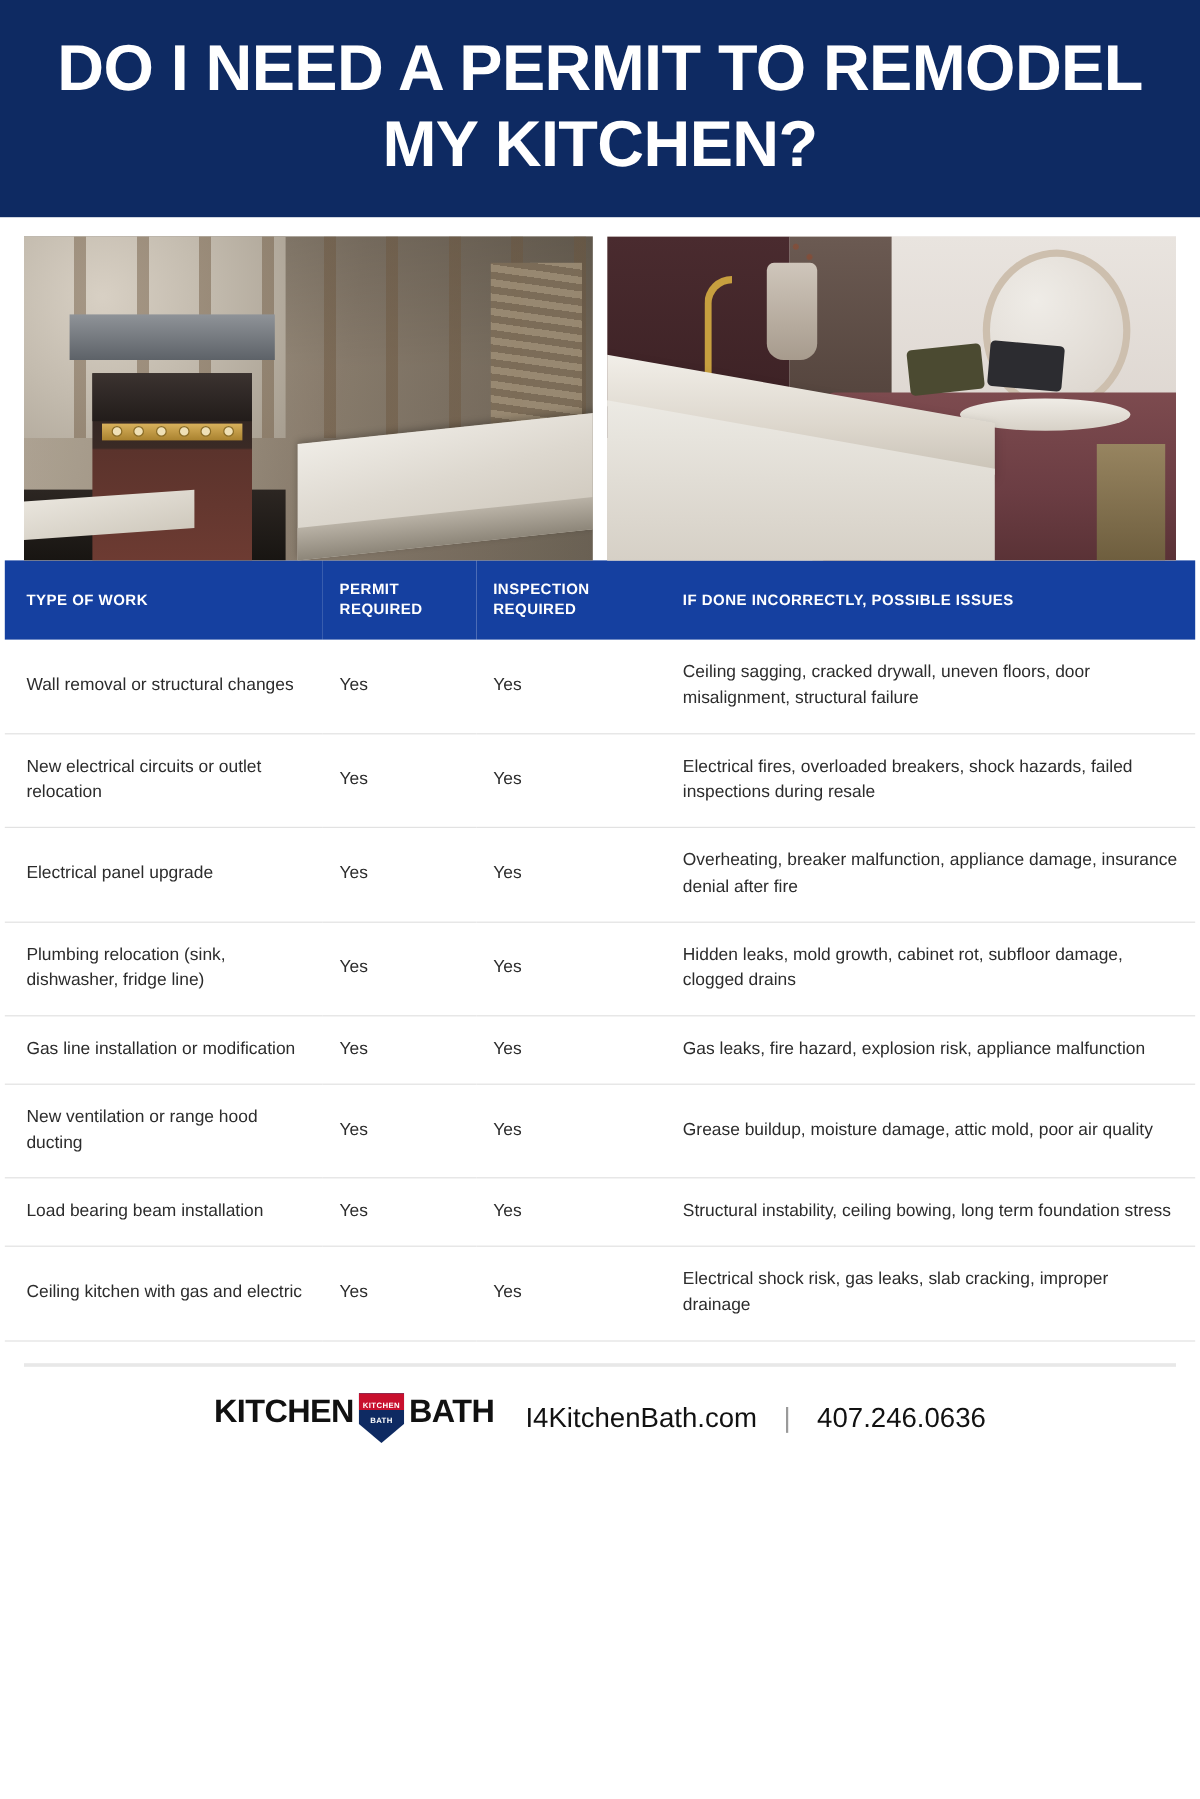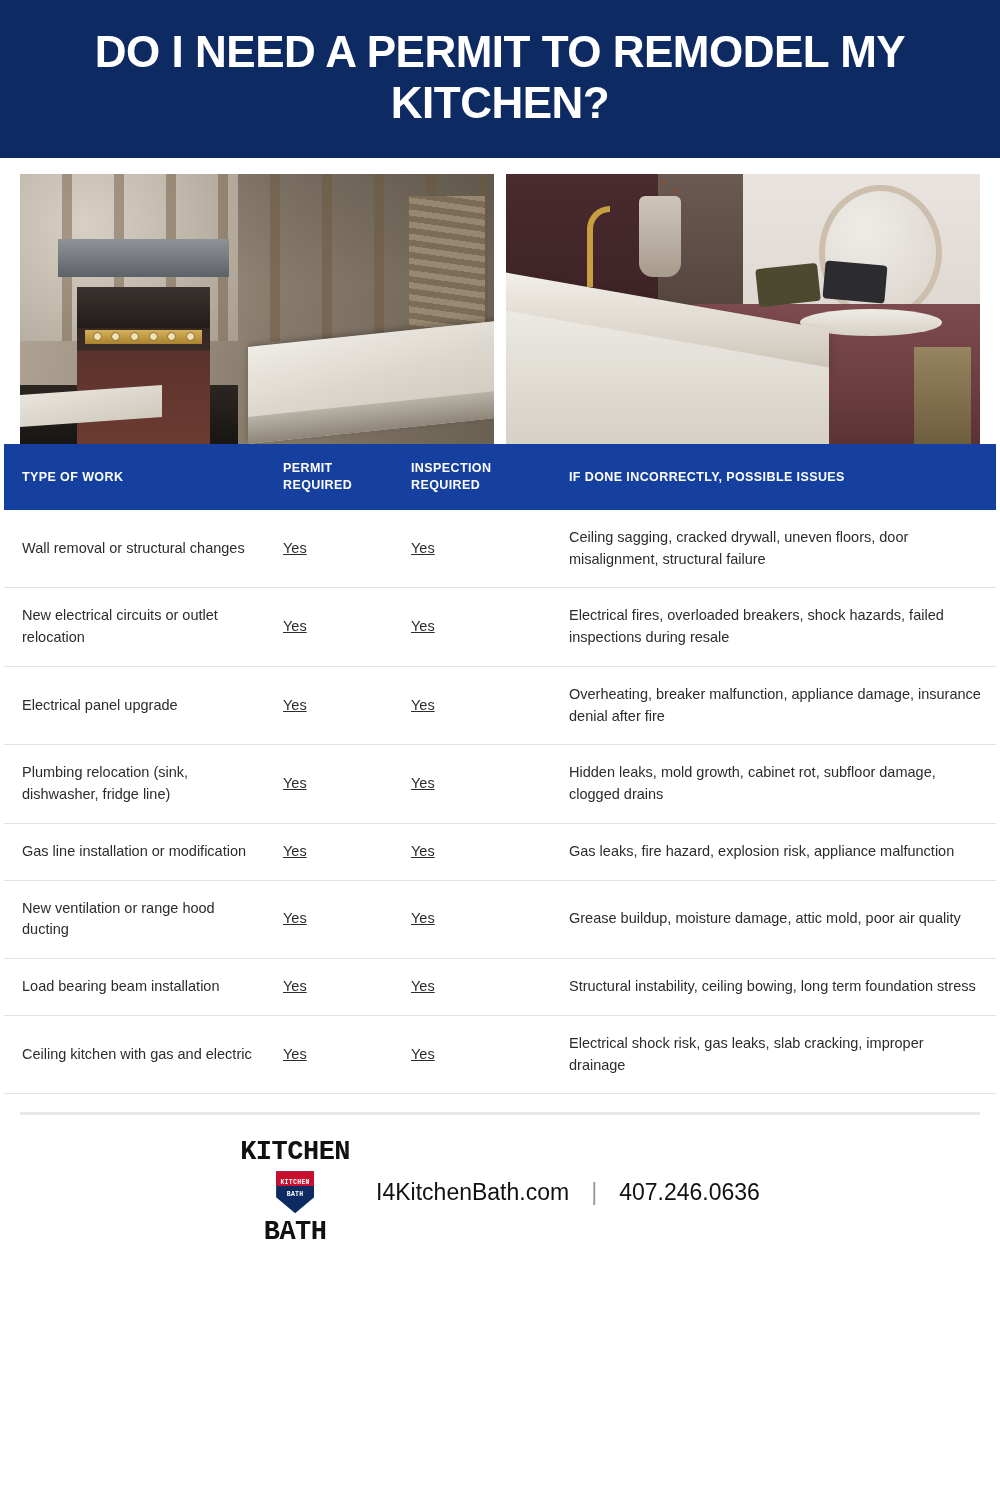--- a/index.html
+++ b/index.html
@@ -18,21 +18,21 @@
   }
 
   
   .header {
     background: #0e2a62;
     padding: 26px 40px 30px 40px;
     text-align: center;
   }
   .header h1 {
     color: #ffffff;
-    font-size: 44px;
+    font-size: 54px;
     line-height: 1.16;
     font-weight: 700;
     letter-spacing: -0.5px;
     text-transform: uppercase;
     font-family: "Liberation Sans", sans-serif;
   }
 
   
   .photos {
     display: flex;
@@ -231,46 +231,45 @@
   thead th.col4 { width: auto; }
   tbody td {
     font-size: 14.5px;
     color: #2c2c2c;
     padding: 17px 14px;
     vertical-align: middle;
     line-height: 1.5;
     border-bottom: 1px solid #e2e2e2;
   }
   tbody td.c1 { padding-left: 18px; }
-  tbody td.c2, tbody td.c3 { color: #2c2c2c; text-decoration: underline; }
+  tbody td.c2, tbody td.c3 { color: #2c2c2c; }
   tbody tr:last-child td { border-bottom: 1px solid #e2e2e2; }
 
   
   .footer-rule {
     margin: 18px 20px 0 20px;
     height: 3px;
     background: #e8e8e8;
   }
   .footer {
     display: flex;
     align-items: center;
     justify-content: center;
     gap: 26px;
     padding: 22px 20px 26px 20px;
   }
   .logo {
     display: flex;
-    align-items: center;
+    align-items: flex-start;
     gap: 4px;
     font-size: 27px;
     font-weight: 700;
     letter-spacing: -0.5px;
     color: #111111;
-    font-family: Liberation Mono, monospace;
-    flex-direction: column;
+    font-family: Liberation Sans, sans-serif;
   }
   .shield {
     position: relative;
     width: 38px; height: 42px;
     background: #0e2a62;
     clip-path: polygon(50% 0%, 100% 0%, 100% 62%, 50% 100%, 0% 62%, 0% 0%);
     display: flex; flex-direction: column; align-items: center; justify-content: center;
     gap: 1px;
     overflow: hidden;
   }

